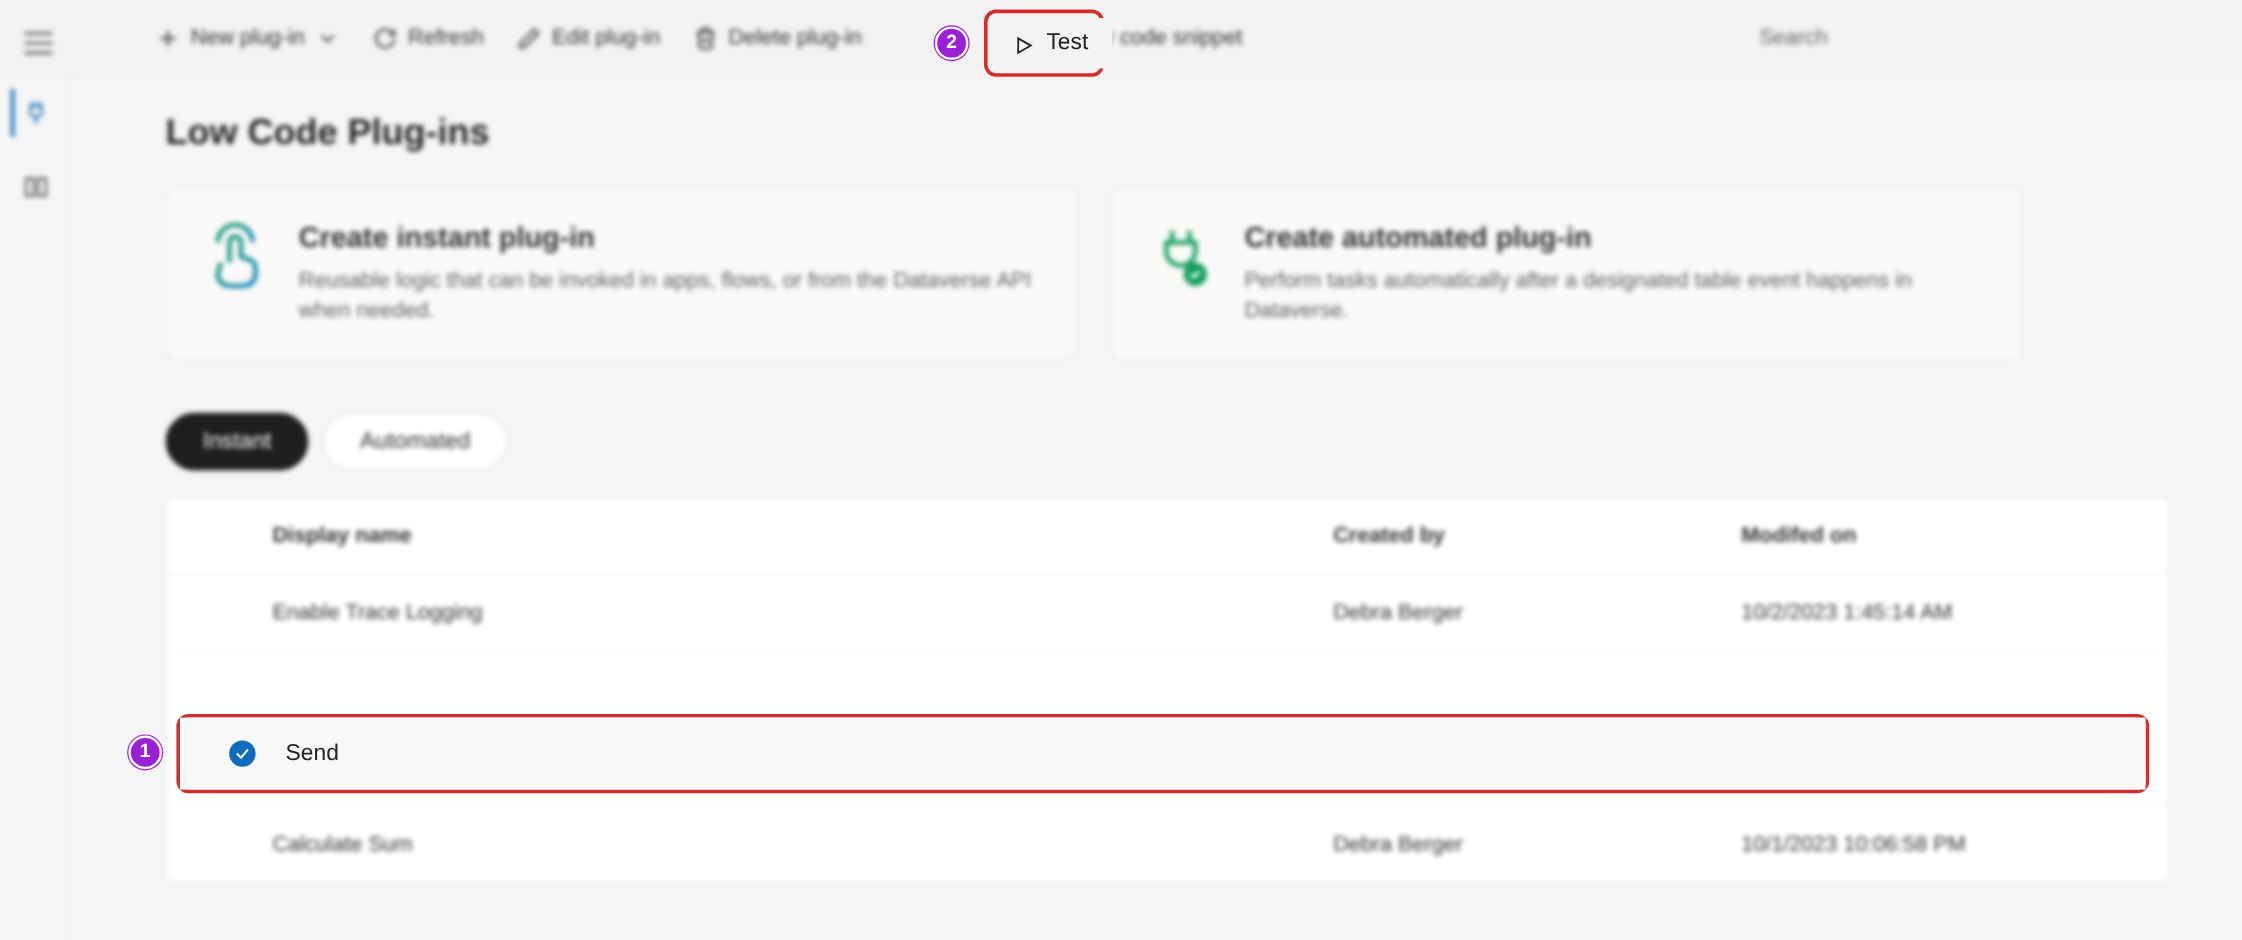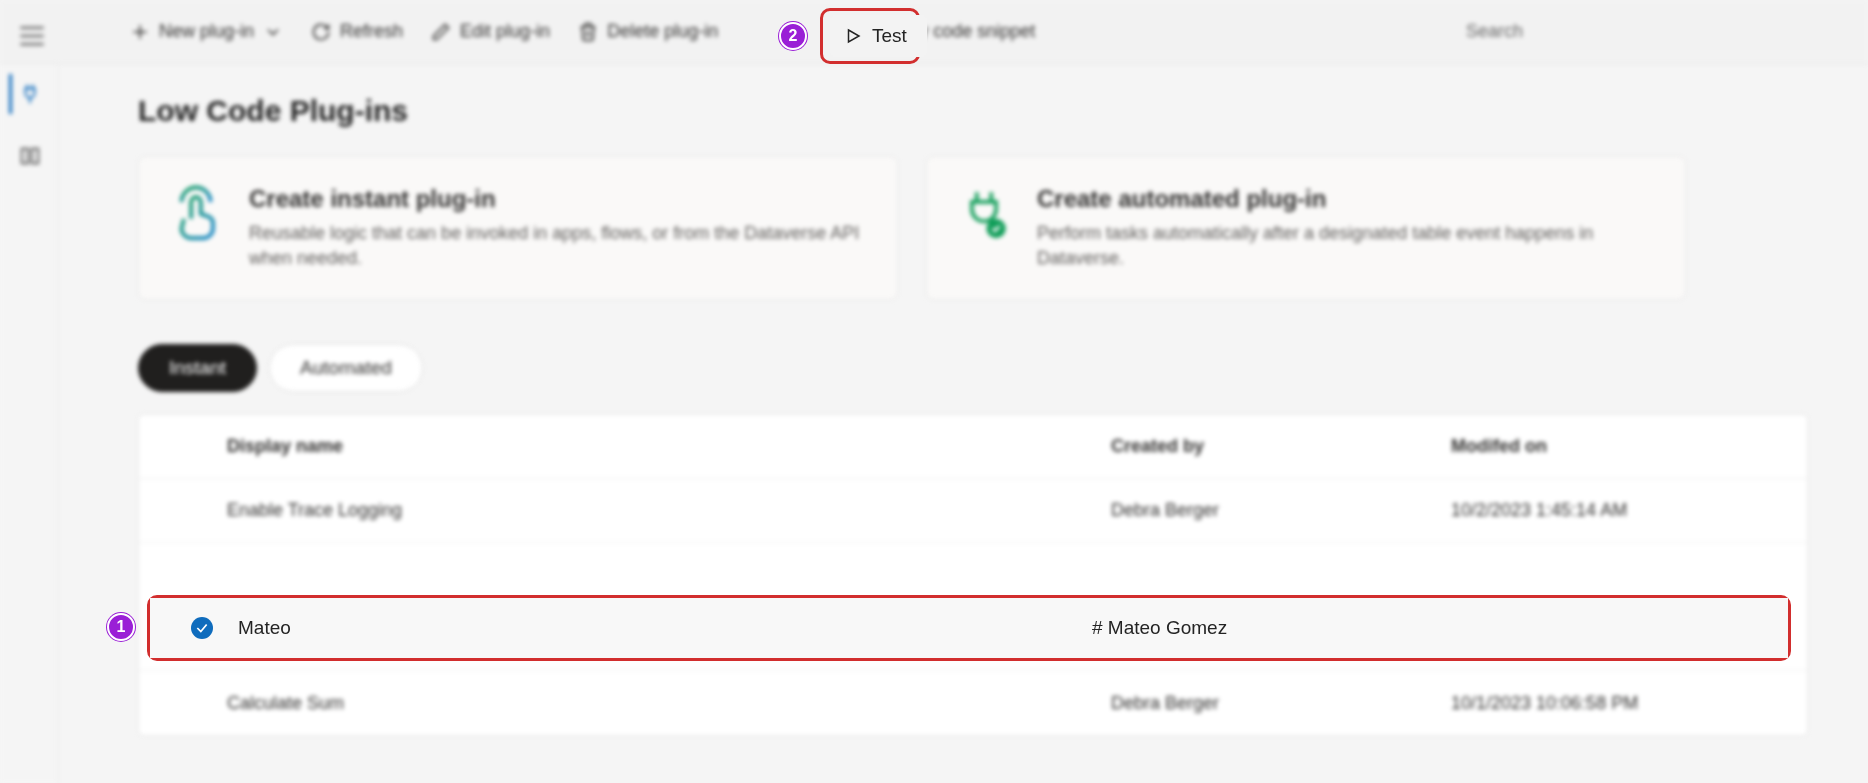--- a/index.html
+++ b/index.html
@@ -357,34 +357,33 @@
         <div>Debra Berger</div>
         <div>10/1/2023 10:06:58 PM</div>
       </div>
     </div>
   </div>
 </div>
 
 <div class="crisp-layer">
 
   <div class="red-box" style="top:8px; left:820px; width:100px; height:56px;"></div>
-  <button class="test-btn-crisp" style="top:15px; left:830px;">
+  <button class="test-btn-crisp" style="top:15px; left:830px;align-items:flex-end;">
     <svg viewBox="0 0 24 24" fill="none" stroke="#242424" stroke-width="2">
         <polygon points="6 4 20 12 6 20 6 4"></polygon>
       </svg>
     <span>Test</span>
   </button>
   <div class="callout-dot" style="top:22px; left:779px;">2</div>
 
   <div class="red-box" style="top:595px; left:147px; width:1644px; height:66px;"></div>
   <div class="crisp-row" style="top:598px; left:150px; width:1638px; height:60px;">
     <div class="check-cell">
       <div class="check-circle">
         <svg width="14" height="14" viewBox="0 0 24 24" fill="none" stroke="#fff" stroke-width="3">
             <polyline points="4 12 10 18 20 6"></polyline>
           </svg>
       </div>
     </div>
-    <div>Mateo</div>
-    <div># Mateo Gomez</div>
+    <div>Send</div>
   </div>
   <div class="callout-dot" style="top:613px; left:107px;">1</div>
 </div>
 
 </body></html>

